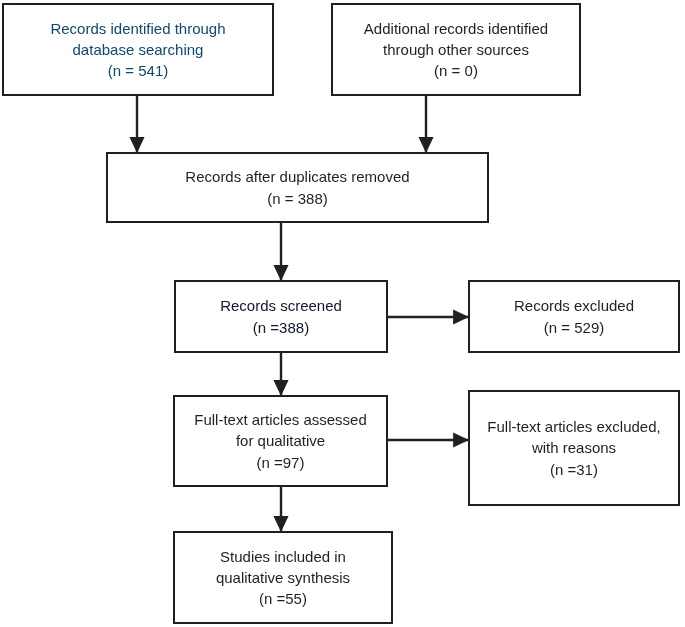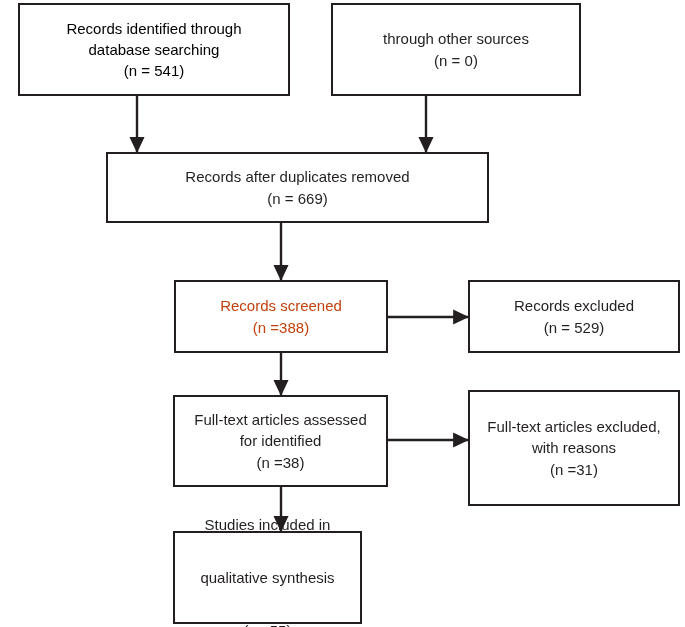--- a/index.html
+++ b/index.html
@@ -61,50 +61,51 @@
         <line x1="137" y1="96" x2="137" y2="152" stroke="#231f20" stroke-width="2.4" marker-end="url(#arrowhead)"></line>
         <line x1="426" y1="96" x2="426" y2="152" stroke="#231f20" stroke-width="2.4" marker-end="url(#arrowhead)"></line>
         <line x1="281" y1="223" x2="281" y2="280" stroke="#231f20" stroke-width="2.4" marker-end="url(#arrowhead)"></line>
         <line x1="388" y1="317" x2="468" y2="317" stroke="#231f20" stroke-width="2.4" marker-end="url(#arrowhead)"></line>
         <line x1="281" y1="353" x2="281" y2="395" stroke="#231f20" stroke-width="2.4" marker-end="url(#arrowhead)"></line>
         <line x1="388" y1="440" x2="468" y2="440" stroke="#231f20" stroke-width="2.4" marker-end="url(#arrowhead)"></line>
         <line x1="281" y1="487" x2="281" y2="531" stroke="#231f20" stroke-width="2.4" marker-end="url(#arrowhead)"></line>
       </g>
   </svg>
   <div id="boxes-layer">
-      <div class="flow-box" style="left: 2px; top: 3px; width: 272px; height: 93px; border-color: rgb(35, 31, 32); background: rgb(255, 255, 255); color: #000000; margin-left: 16px;">
+      <div class="flow-box" style="left: 2px; top: 3px; width: 272px; height: 93px; border-color: rgb(35, 31, 32); background: rgb(255, 255, 255); color: #0c4a6e;">
         <span class="line">Records identified through</span>
         <span class="line">database searching</span>
         <span class="line">(n = 541)</span>
       </div>
       <div class="flow-box" style="left: 331px; top: 3px; width: 250px; height: 93px; border-color: rgb(35, 31, 32); background: rgb(255, 255, 255); color: rgb(35, 31, 32);">
+        <span class="line">Additional records identified</span>
         <span class="line">through other sources</span>
         <span class="line">(n = 0)</span>
       </div>
       <div class="flow-box" style="left: 106px; top: 152px; width: 383px; height: 71px; border-color: rgb(35, 31, 32); background: rgb(255, 255, 255); color: rgb(35, 31, 32);">
         <span class="line">Records after duplicates removed</span>
-        <span class="line">(n = 669)</span>
+        <span class="line">(n = 388)</span>
       </div>
-      <div class="flow-box" style="left: 174px; top: 280px; width: 214px; height: 73px; border-color: rgb(35, 31, 32); background: rgb(255, 255, 255); color: #c2410c;">
+      <div class="flow-box" style="left: 174px; top: 280px; width: 214px; height: 73px; border-color: rgb(35, 31, 32); background: rgb(255, 255, 255); color: #0f172a;">
         <span class="line">Records screened</span>
         <span class="line">(n =388)</span>
       </div>
       <div class="flow-box" style="left: 468px; top: 280px; width: 212px; height: 73px; border-color: rgb(35, 31, 32); background: rgb(255, 255, 255); color: rgb(35, 31, 32);">
         <span class="line">Records excluded</span>
         <span class="line">(n = 529)</span>
       </div>
       <div class="flow-box" style="left: 173px; top: 395px; width: 215px; height: 92px; border-color: rgb(35, 31, 32); background: rgb(255, 255, 255); color: rgb(35, 31, 32); justify-content: center;">
         <span class="line">Full-text articles assessed</span>
-        <span class="line">for identified</span>
-        <span class="line">(n =38)</span>
+        <span class="line">for qualitative</span>
+        <span class="line">(n =97)</span>
       </div>
       <div class="flow-box" style="left: 468px; top: 390px; width: 212px; height: 116px; border-color: rgb(35, 31, 32); background: rgb(255, 255, 255); color: rgb(35, 31, 32);">
         <span class="line">Full-text articles excluded,</span>
         <span class="line">with reasons</span>
         <span class="line">(n =31)</span>
       </div>
-      <div class="flow-box" style="left: 173px; top: 531px; width: 189px; height: 93px; border-color: rgb(35, 31, 32); background: rgb(255, 255, 255); color: rgb(35, 31, 32); gap: 32px;">
+      <div class="flow-box" style="left: 173px; top: 531px; width: 220px; height: 93px; border-color: rgb(35, 31, 32); background: rgb(255, 255, 255); color: rgb(35, 31, 32);">
         <span class="line">Studies included in</span>
         <span class="line">qualitative synthesis</span>
         <span class="line">(n =55)</span>
       </div>
     </div>
 </div>
 
 </body></html>

